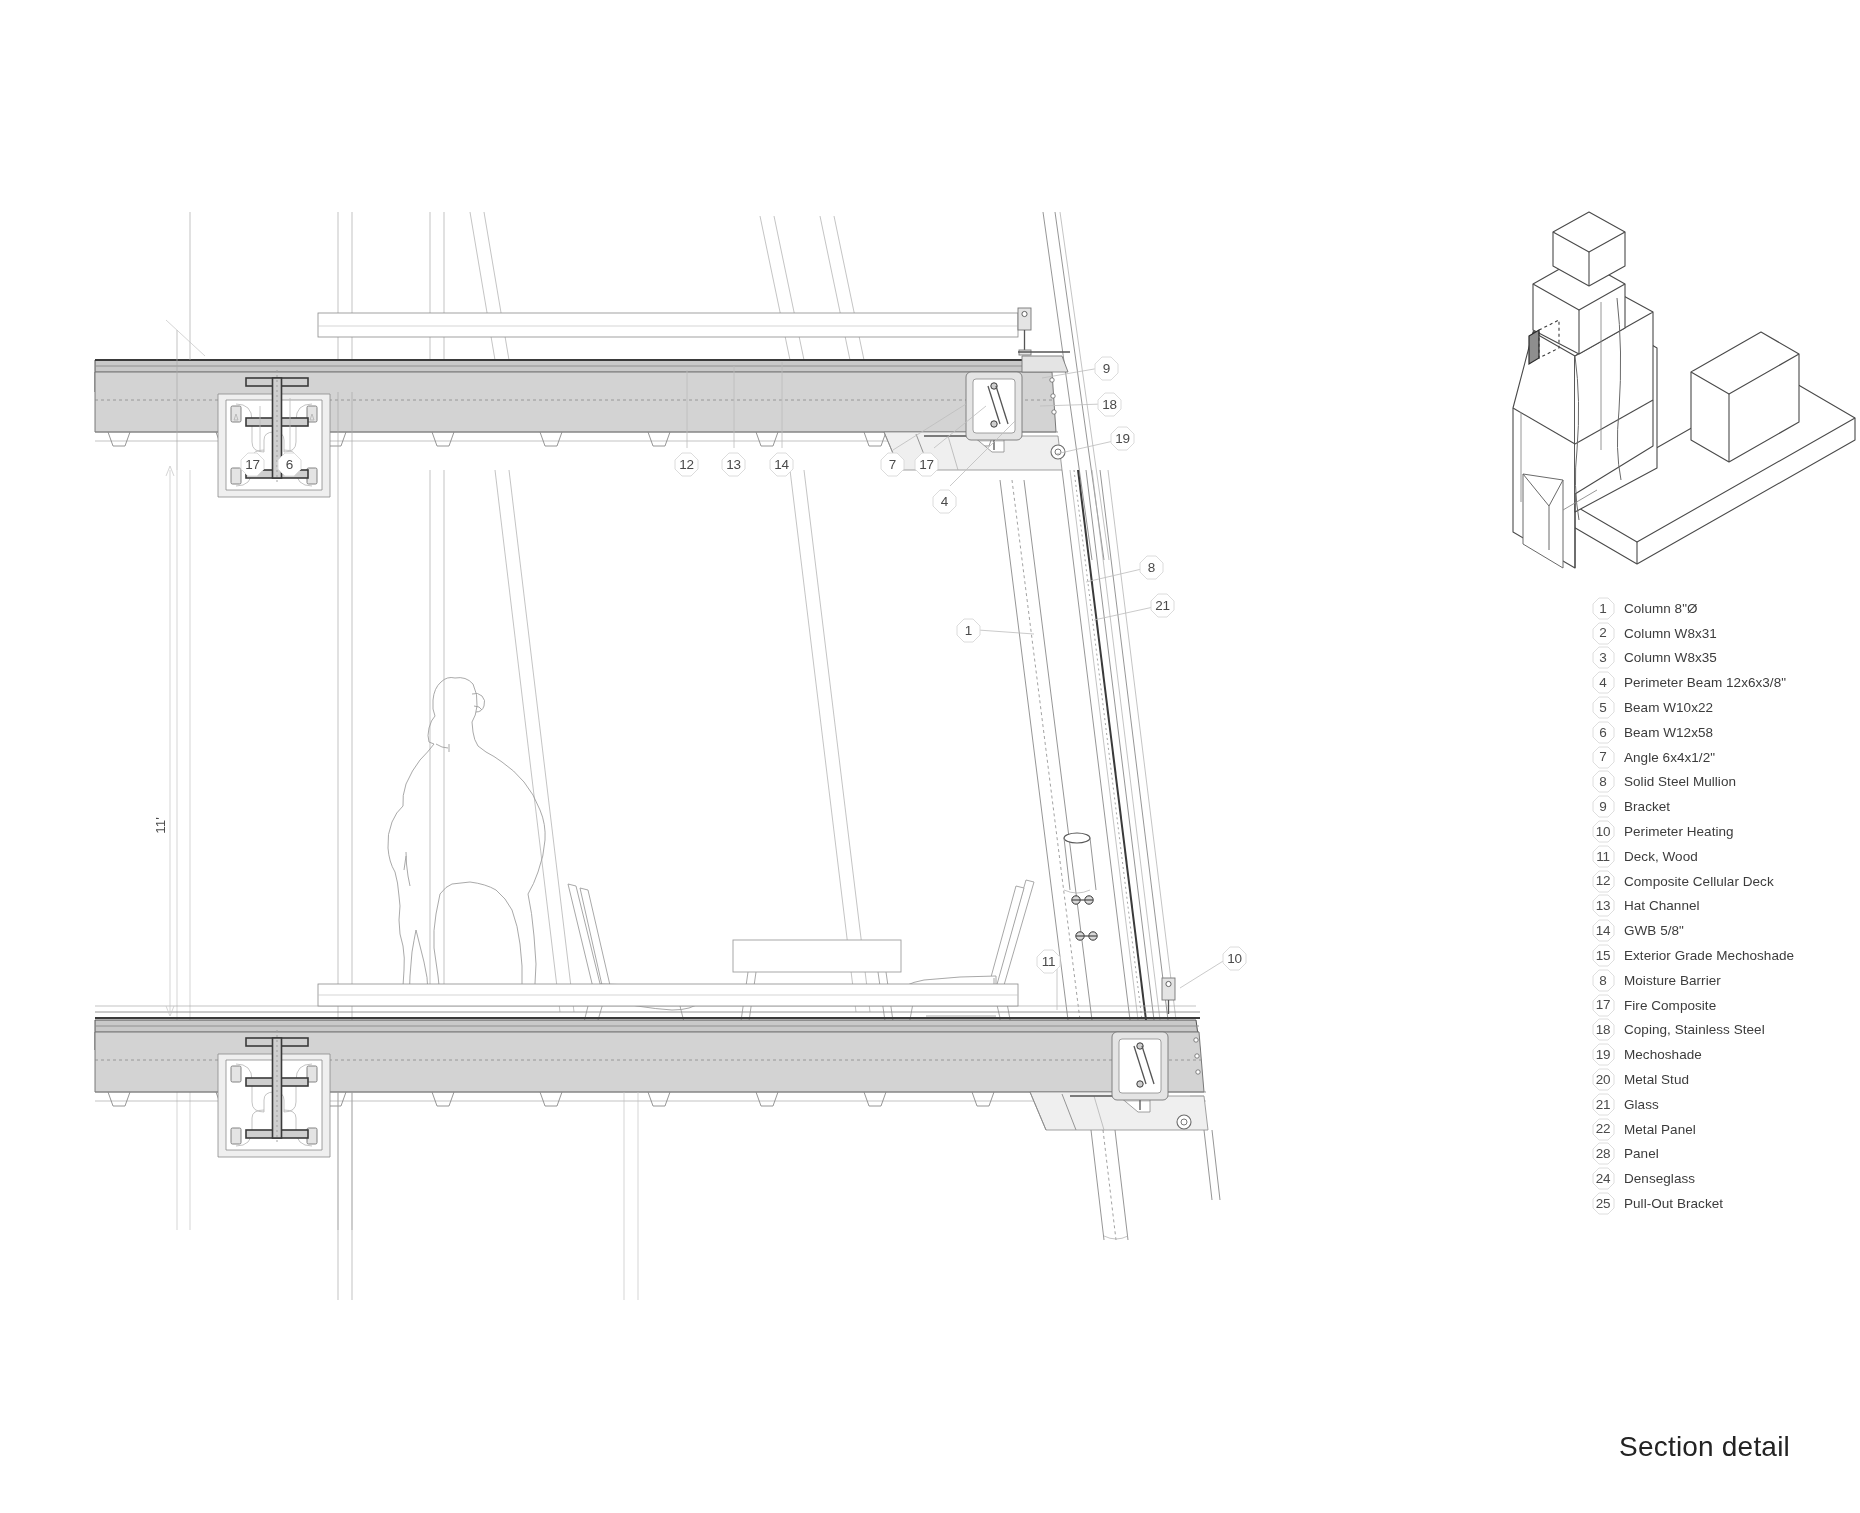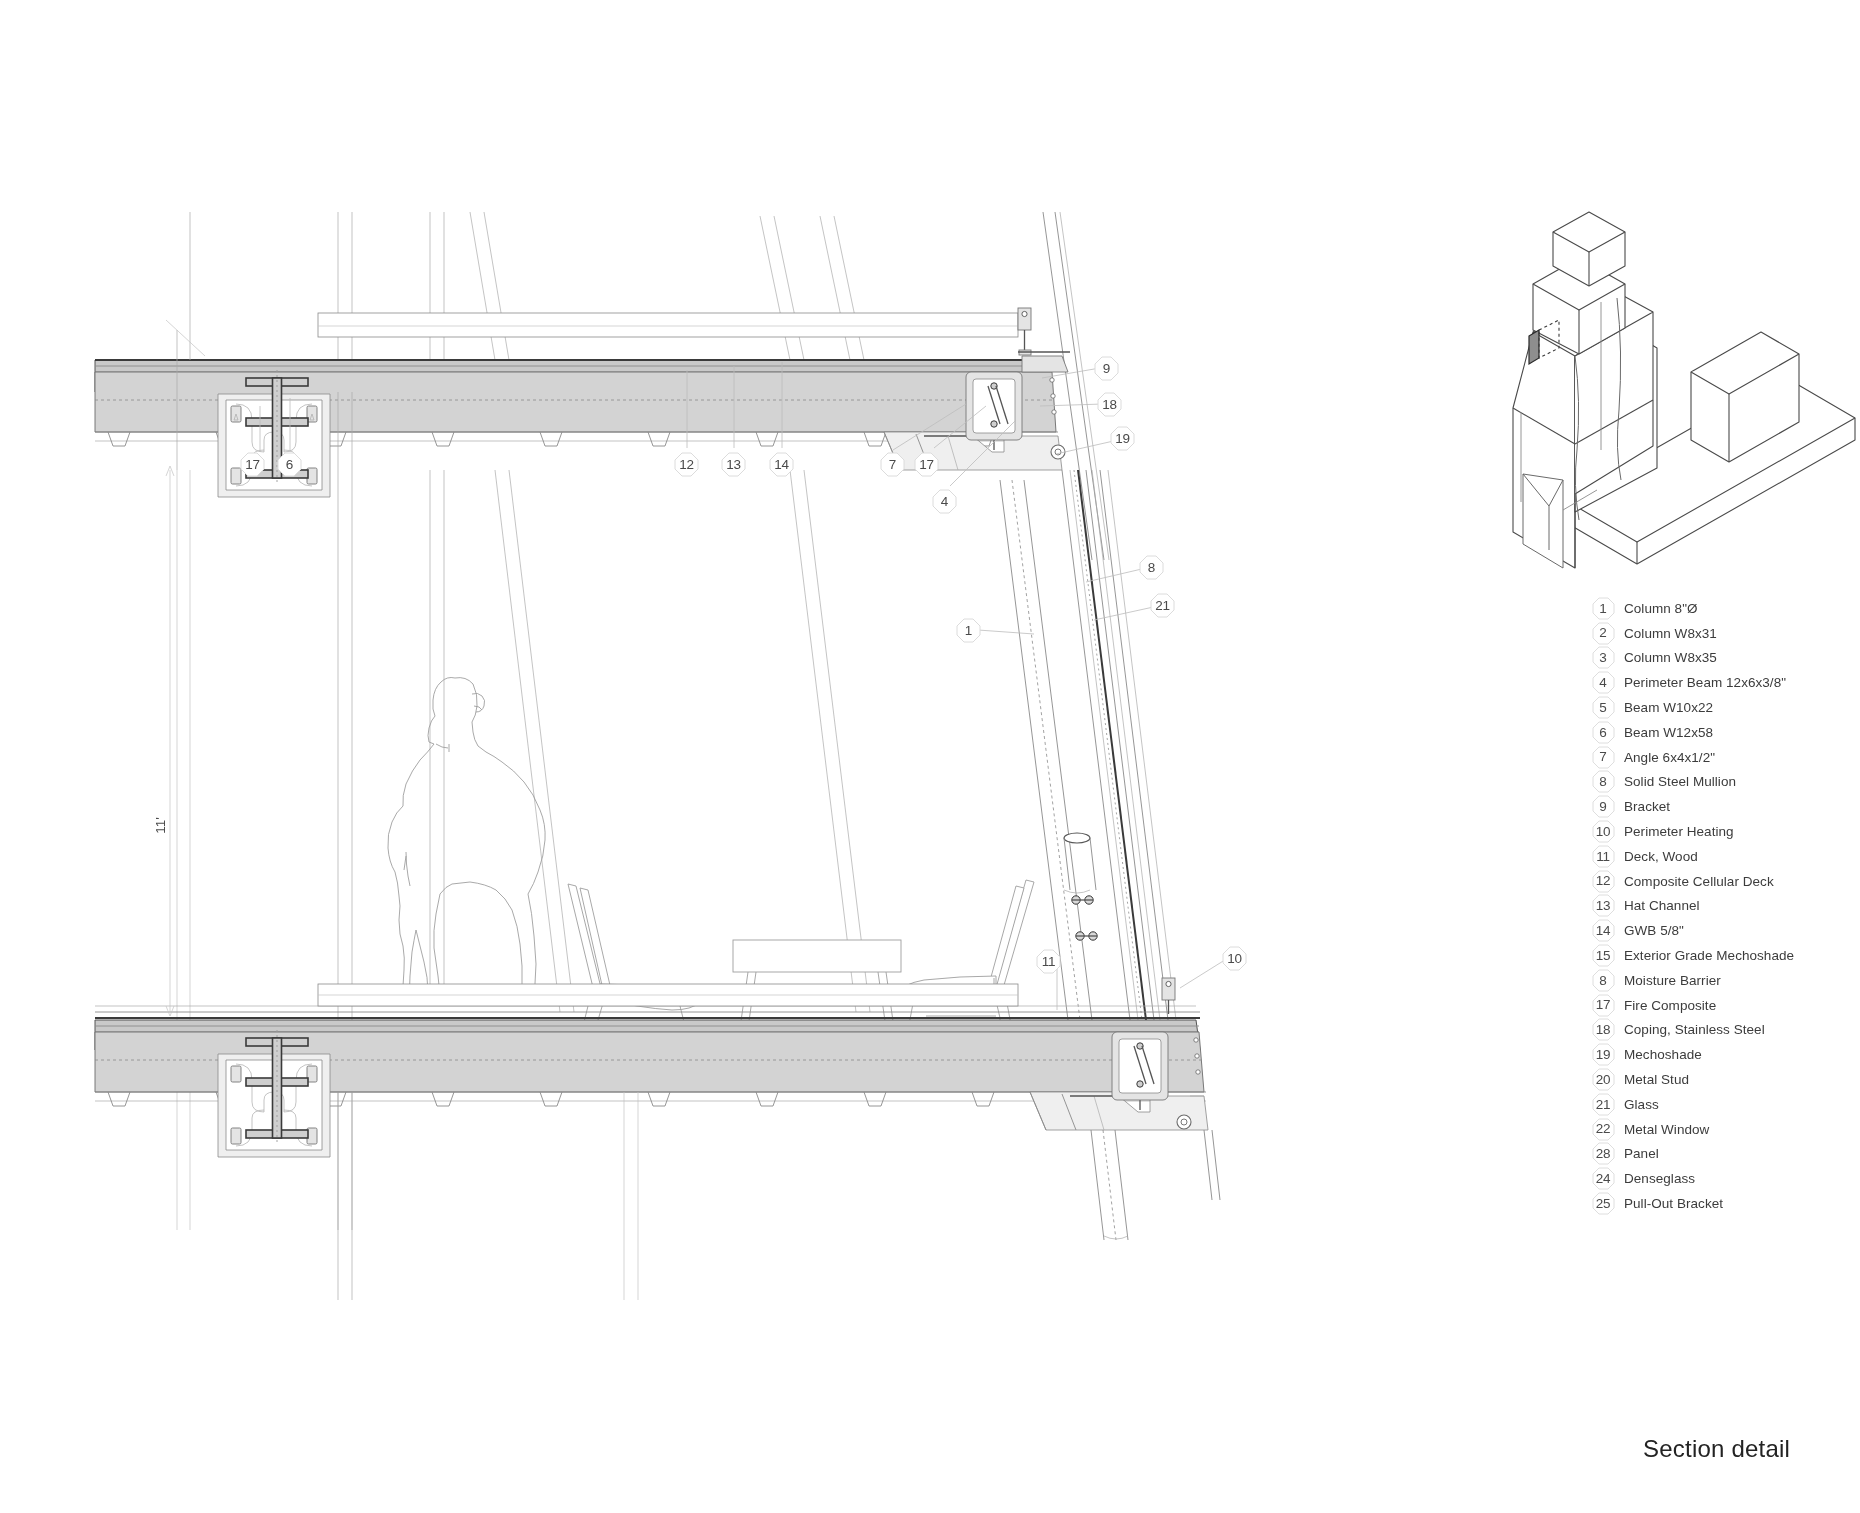--- a/index.html
+++ b/index.html
@@ -114,21 +114,21 @@
     font-size: 13.5px;
     color: #4a4a4a;
     white-space: nowrap;
   }
 
   
   #sheet-title {
     position: absolute;
     right: 70px;
     bottom: 50px;
-    font-size: 24px;
+    font-size: 28px;
     color: #232323;
     letter-spacing: 0.2px;
     white-space: nowrap;
   }
 </style>
 </head>
 <body>
 
 <div id="sheet">
 
@@ -939,21 +939,21 @@
 
     <div class="legend-row">
       <div class="legend-num-wrap">
         <div class="octo-outline">
           <svg width="23" height="23">
               <polygon points="7,1 16,1 22,7 22,16 16,22 7,22 1,16 1,7" fill="#fff" stroke="#dedede" stroke-width="1"></polygon>
             </svg>
           <span class="octo-num">22</span>
         </div>
       </div>
-      <div class="legend-label">Metal Window</div>
+      <div class="legend-label">Metal Panel</div>
     </div>
 
     <div class="legend-row">
       <div class="legend-num-wrap">
         <div class="octo-outline">
           <svg width="23" height="23">
               <polygon points="7,1 16,1 22,7 22,16 16,22 7,22 1,16 1,7" fill="#fff" stroke="#dedede" stroke-width="1"></polygon>
             </svg>
           <span class="octo-num">28</span>
         </div>

